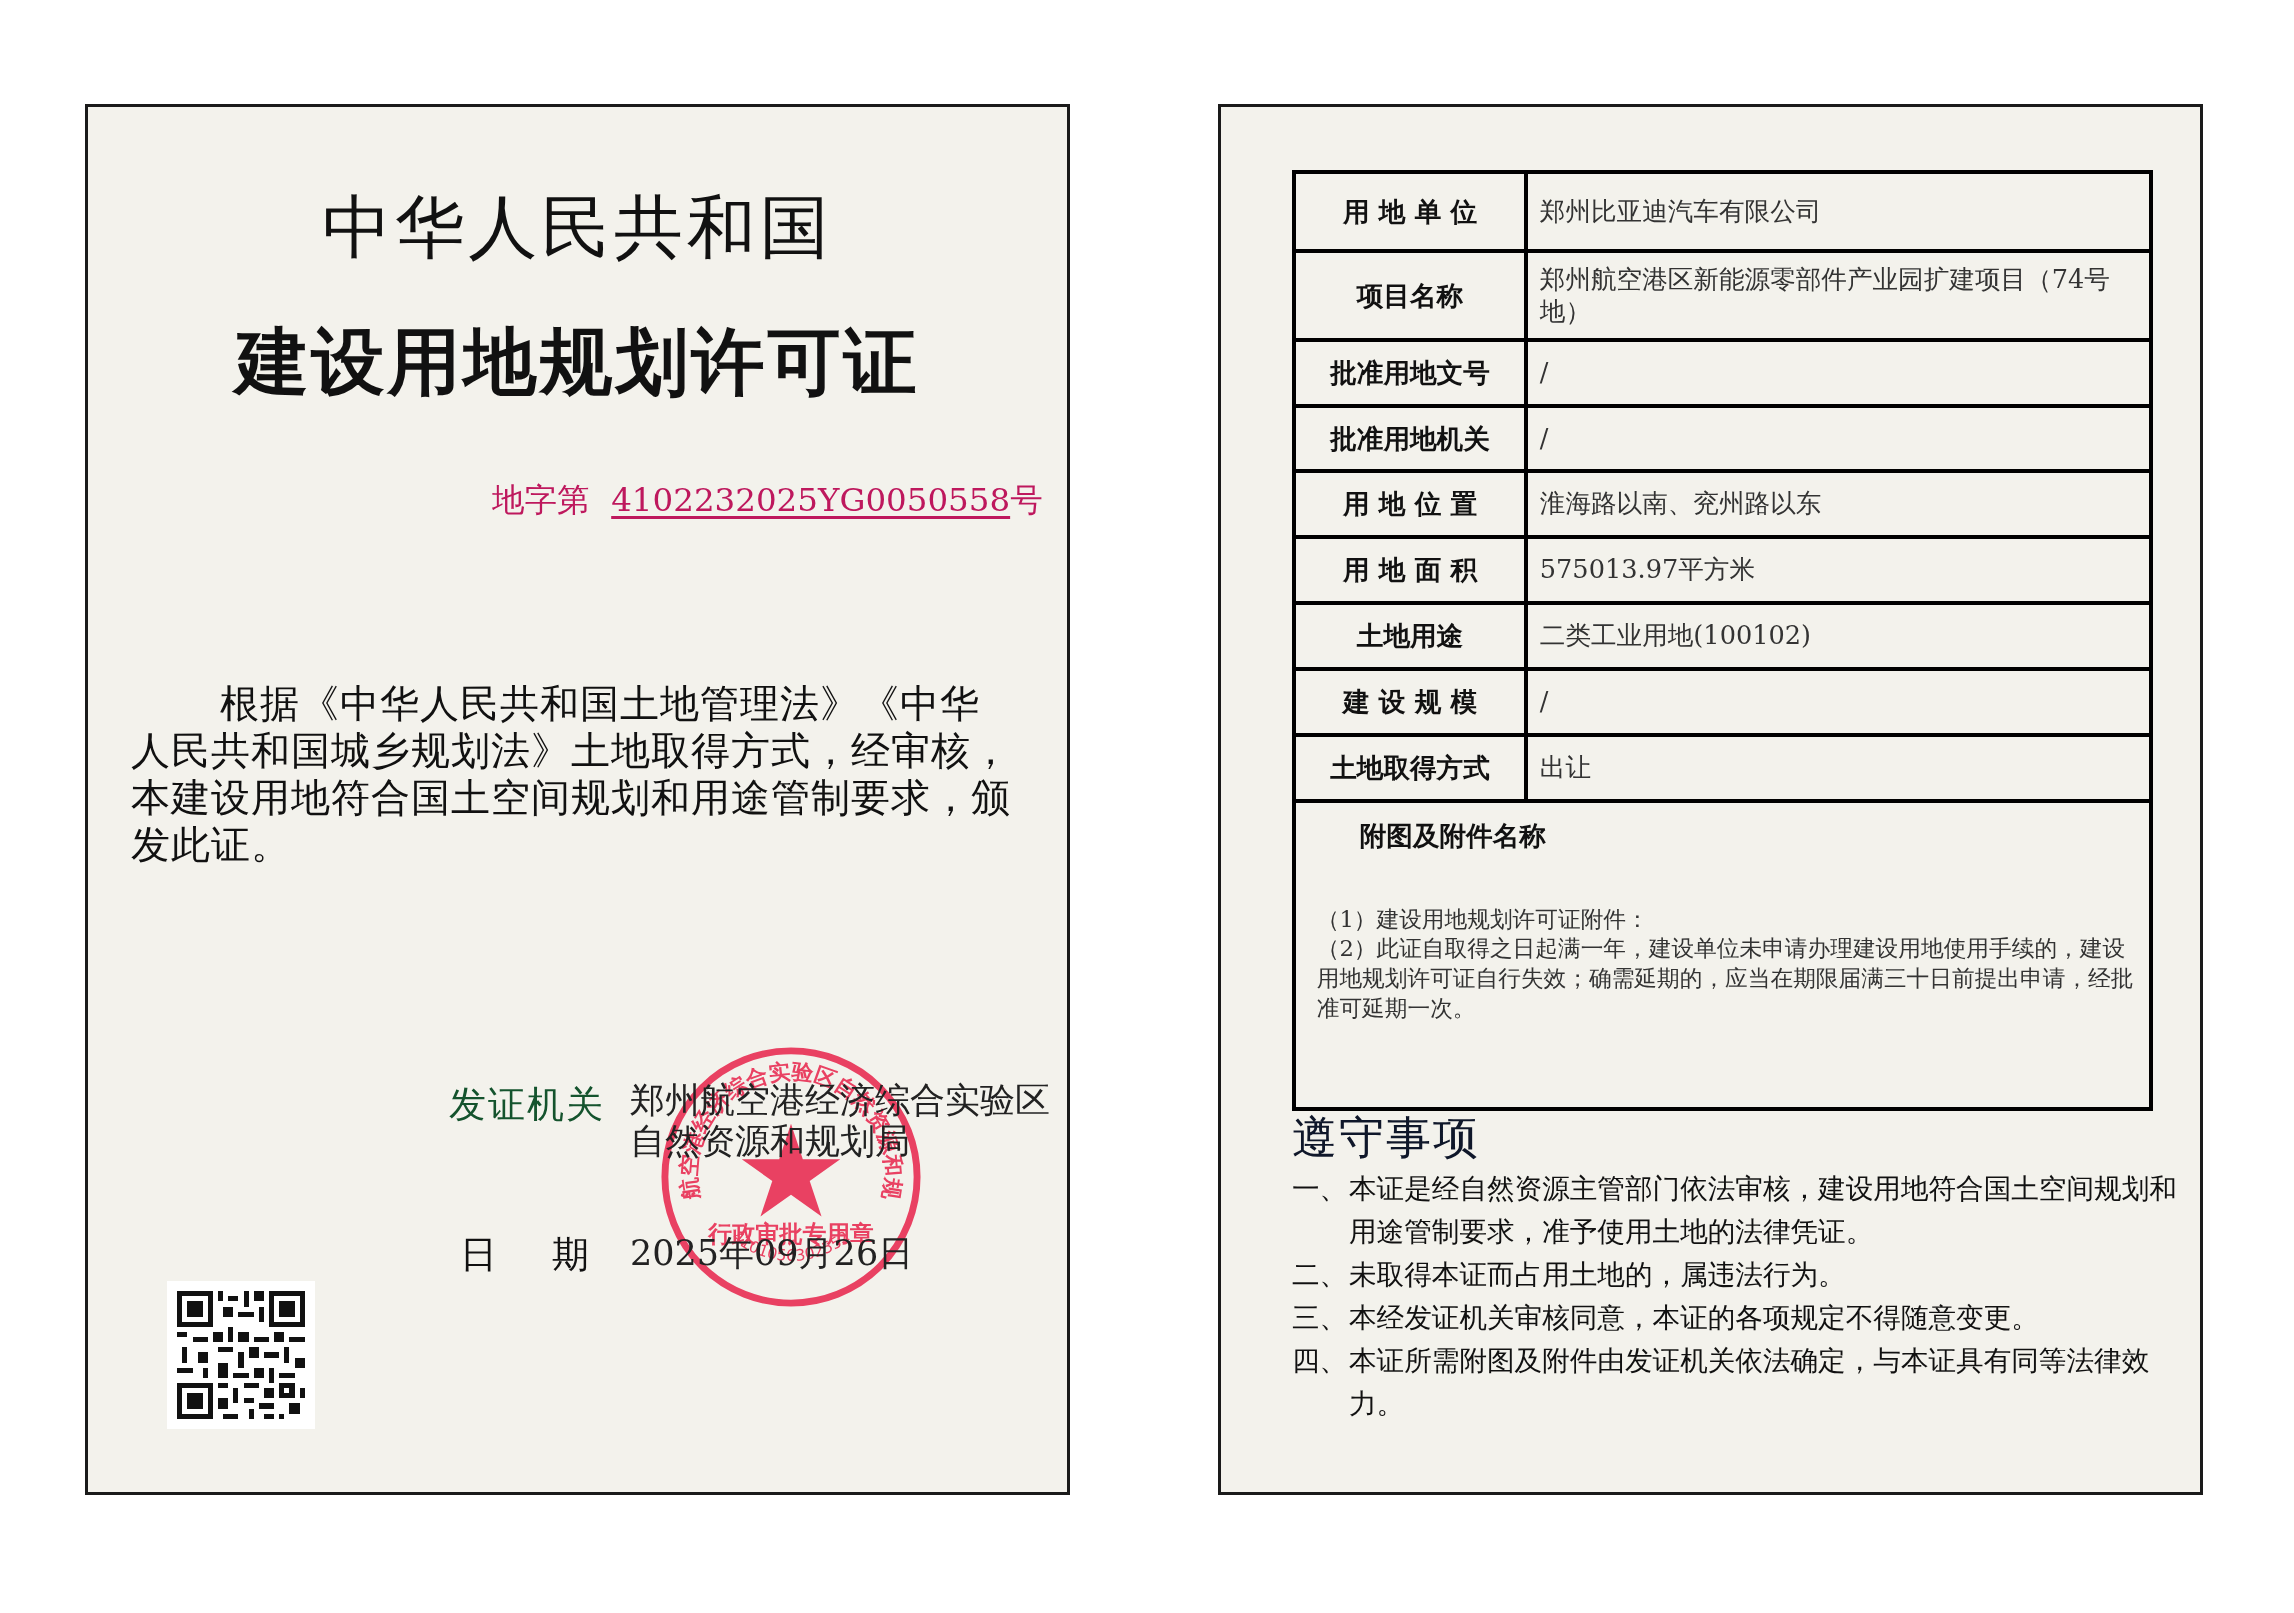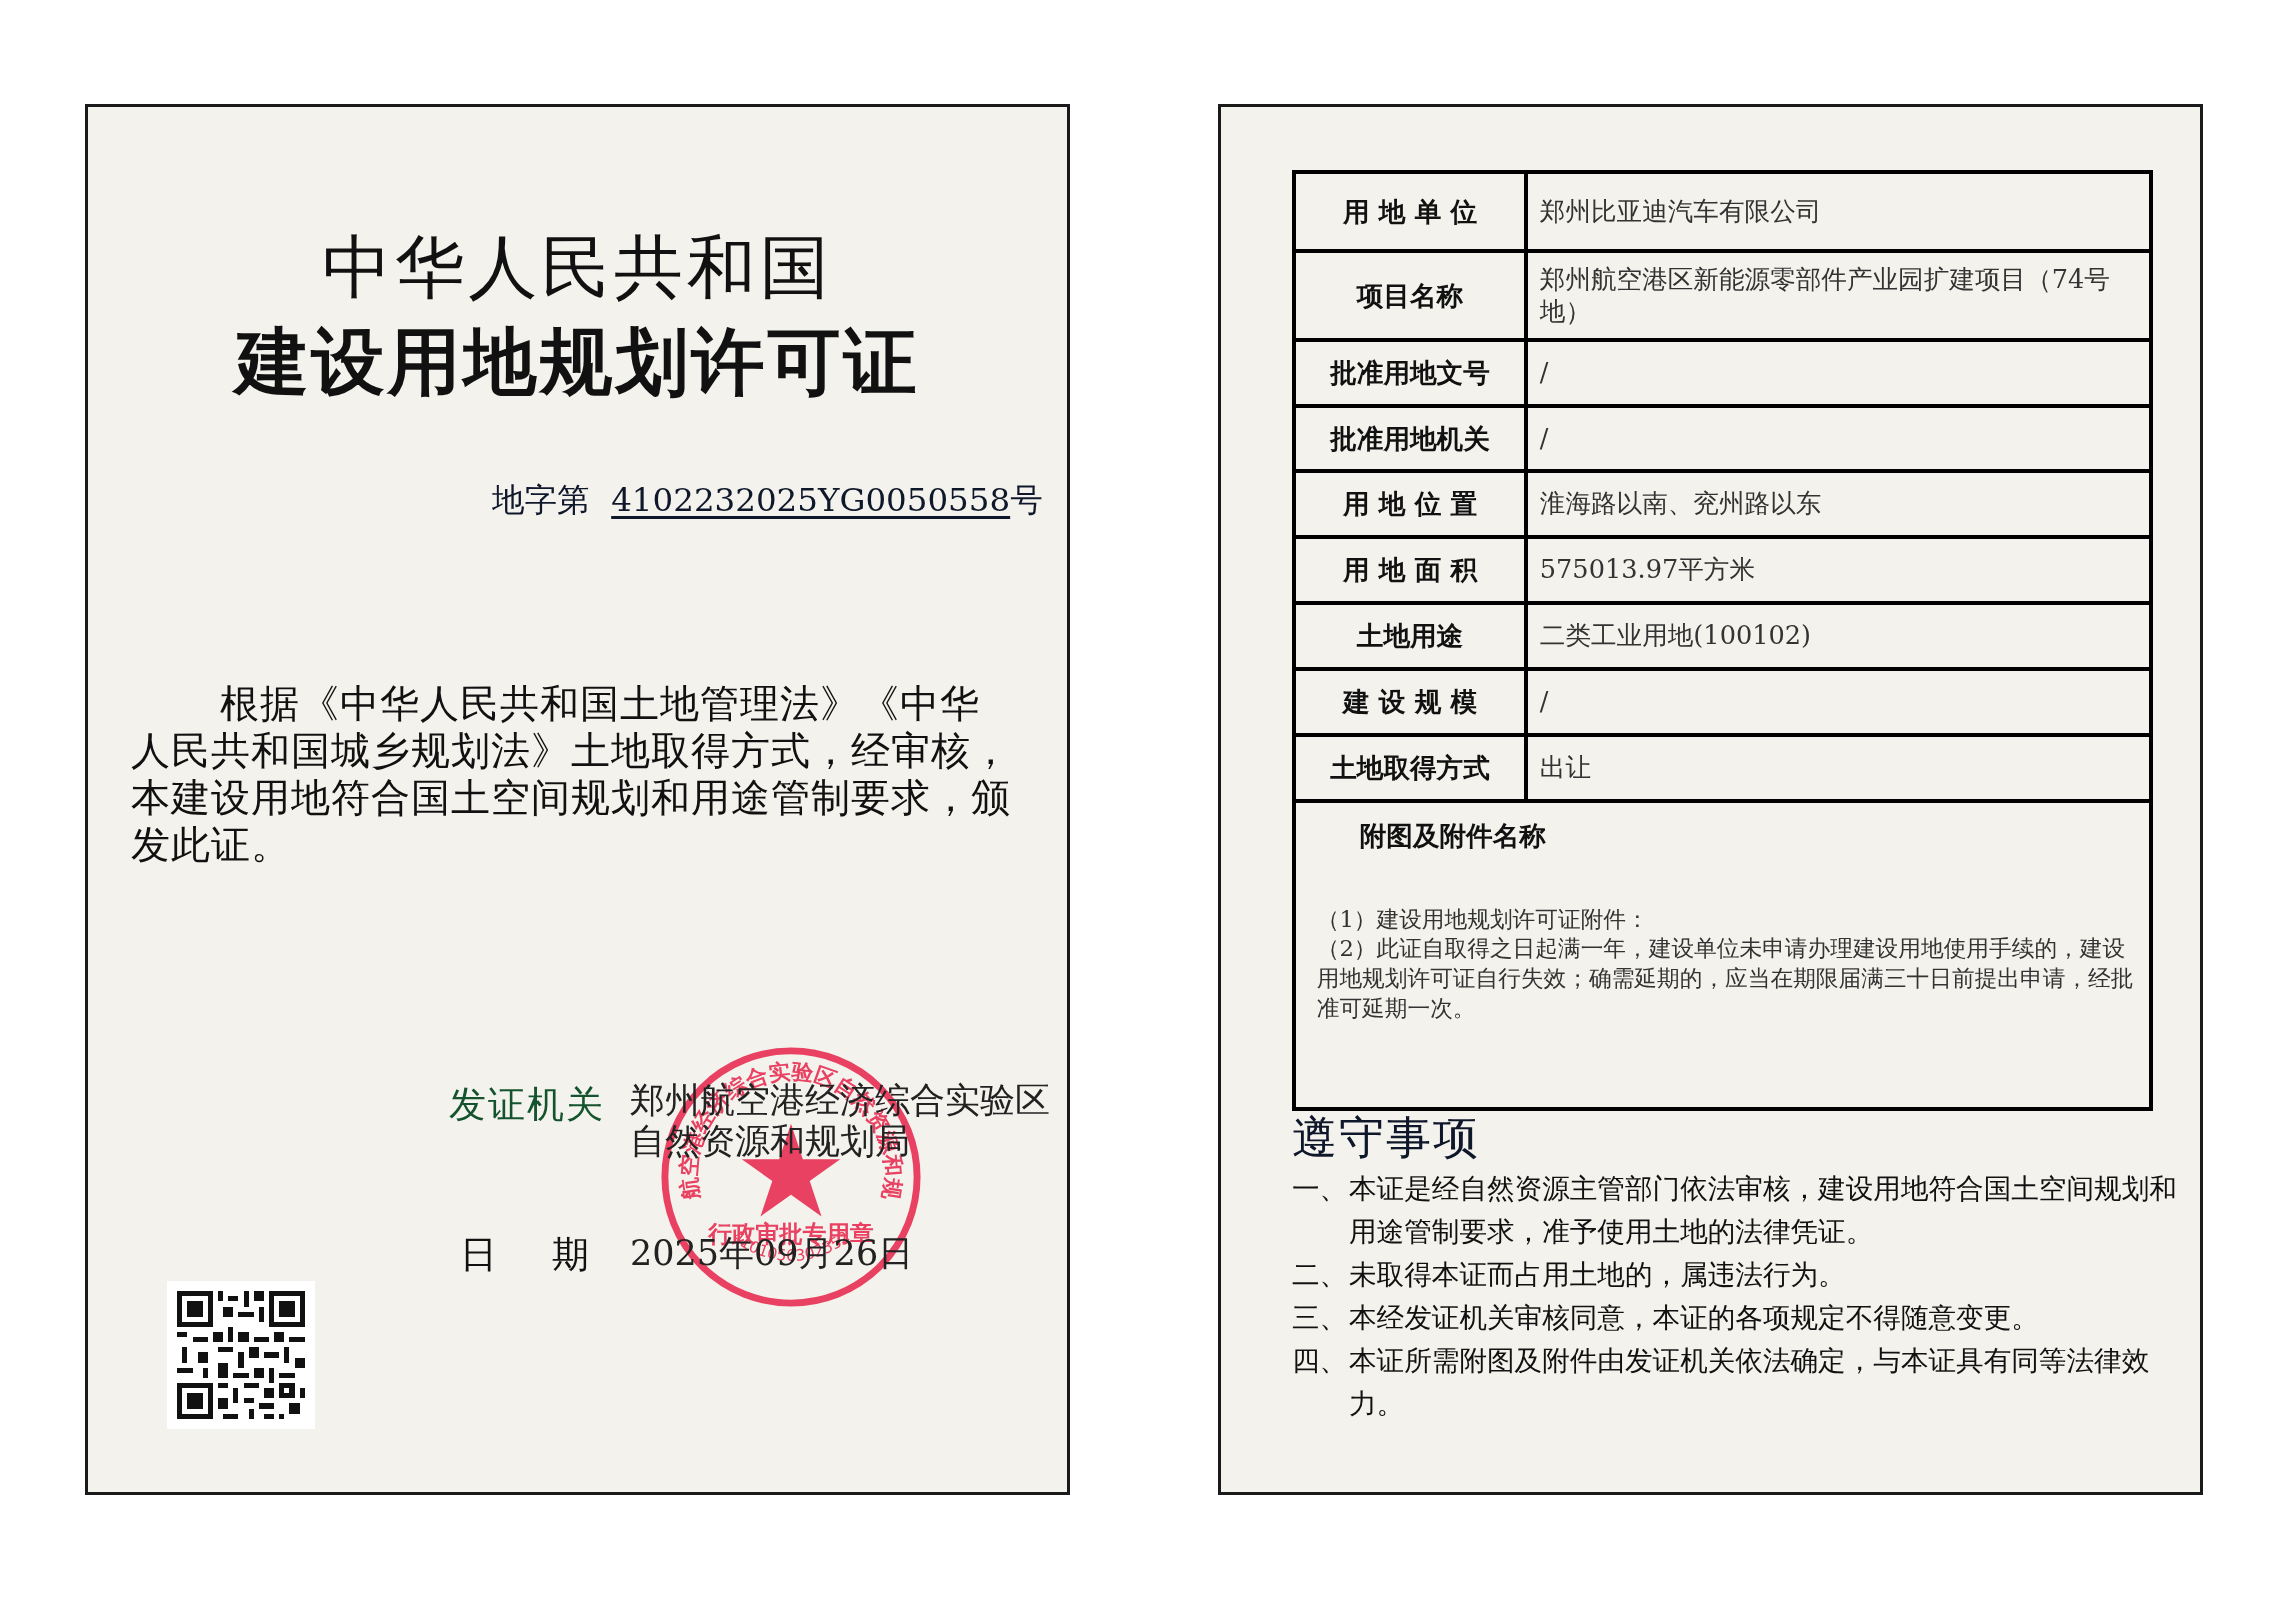--- a/index.html
+++ b/index.html
@@ -10,28 +10,28 @@
   .panel {
     position: absolute; top: 104px; width: 985px; height: 1391px;
     background: #f3f2ec; border: 3px solid #1a1a1a; box-sizing: border-box;
   }
   #left-panel { left: 85px; }
   #right-panel { left: 1218px; }
 
   
   .title-country {
     position: absolute; top: 75px; left: 0; width: 100%; text-align: center;
-    font-family: "DejaVu Serif", serif; font-size: 69px; letter-spacing: 3.9px; color: #111; margin-top: 40px;
+    font-family: "DejaVu Serif", serif; font-size: 69px; letter-spacing: 3.9px; color: #111;
   }
   .title-cert {
     position: absolute; top: 207px; left: 0; width: 100%; text-align: center;
     font-family: "DejaVu Sans", sans-serif; font-weight: bold; font-size: 73px; letter-spacing: 3px; color: #111;
   }
   .cert-no {
-    position: absolute; top: 372px; left: 404px; font-size: 32.5px; color: #0f172a; white-space: nowrap;
+    position: absolute; top: 372px; left: 404px; font-size: 32.5px; color: #be185d; white-space: nowrap;
   }
   .cert-no .num { text-decoration: underline; text-underline-offset: 4.9px; margin-left: 21.7px; }
   .basis {
     position: absolute; top: 573px; left: 43px; width: 887px;
     font-family: "DejaVu Sans", sans-serif; font-size: 39px; line-height: 47px; color: #111;
     text-indent: 89px; letter-spacing: 1px;
   }
   .issuer-label {
     position: absolute; top: 973px; left: 361px;
     font-family: "DejaVu Sans", sans-serif; font-size: 37px; color: #14532d; letter-spacing: 2px;

